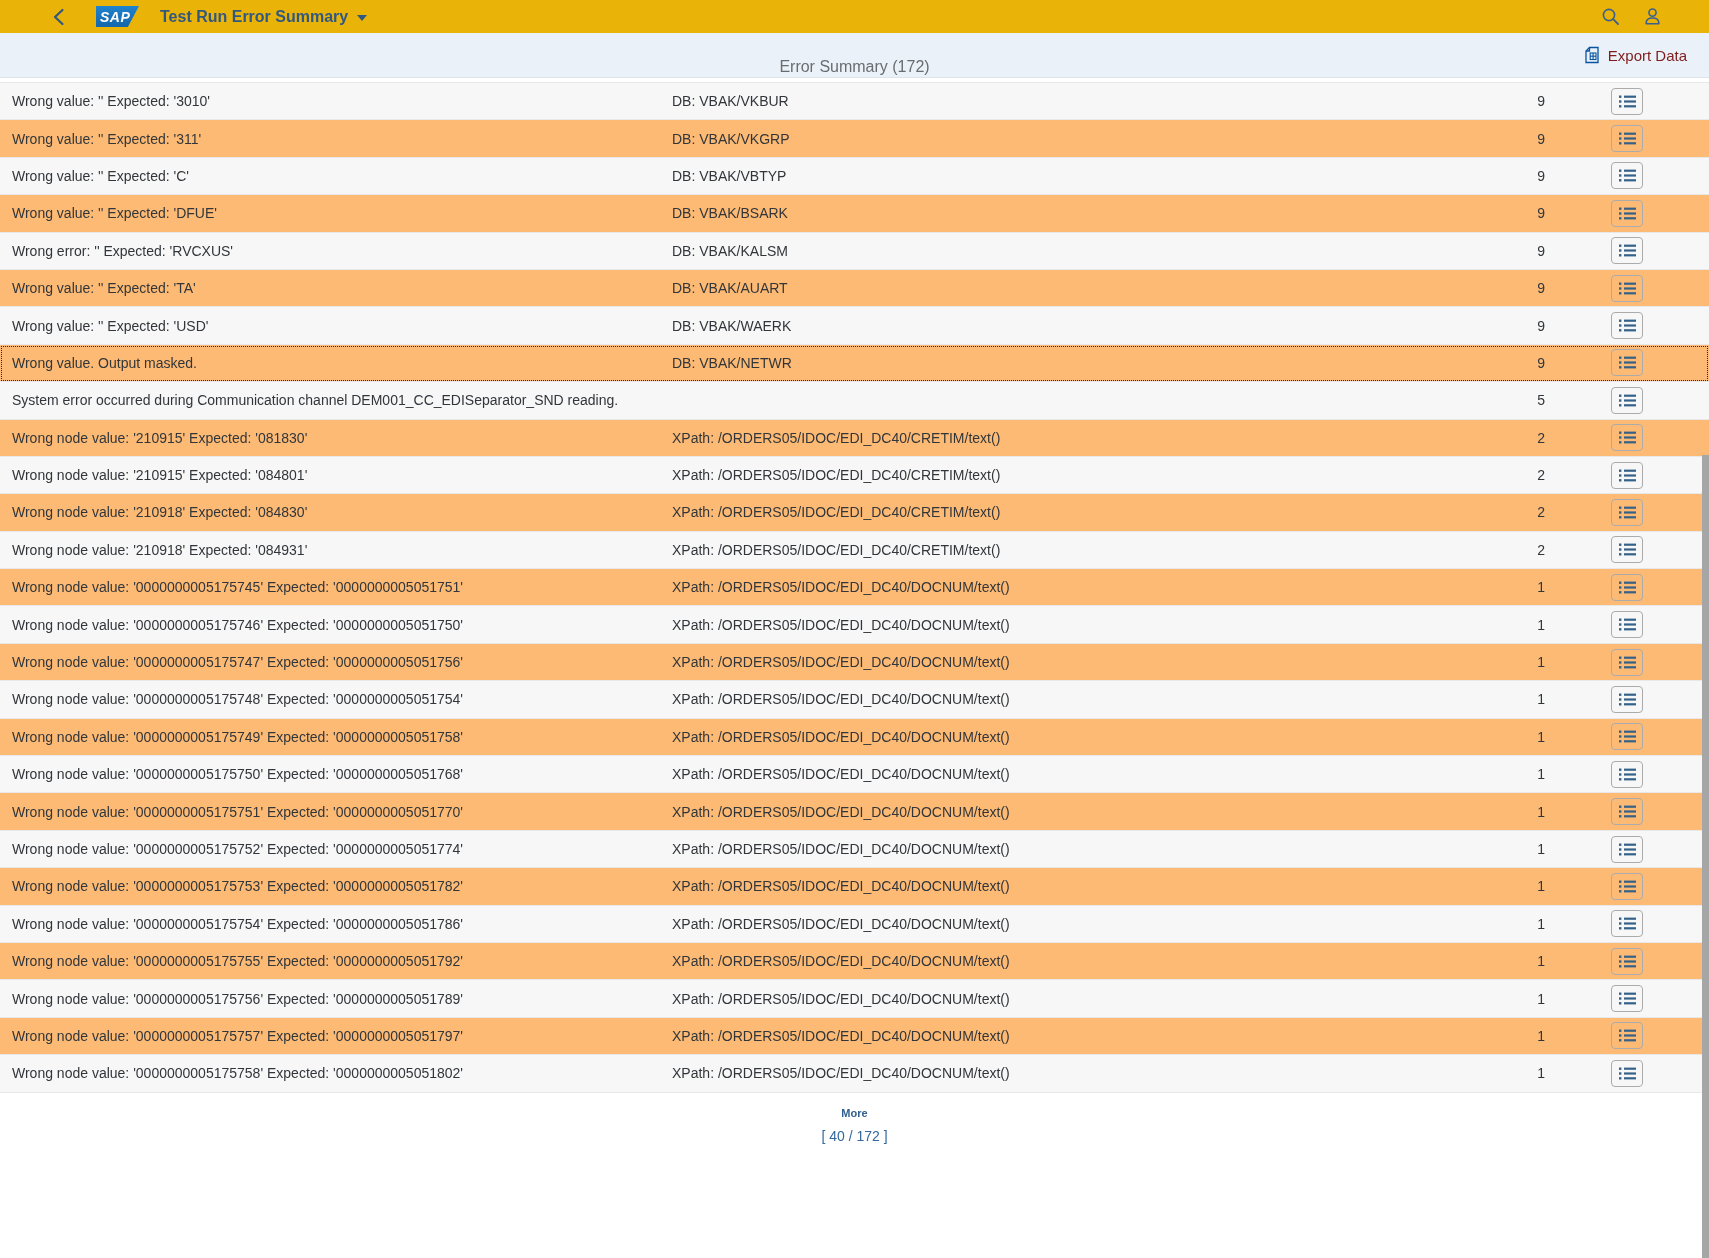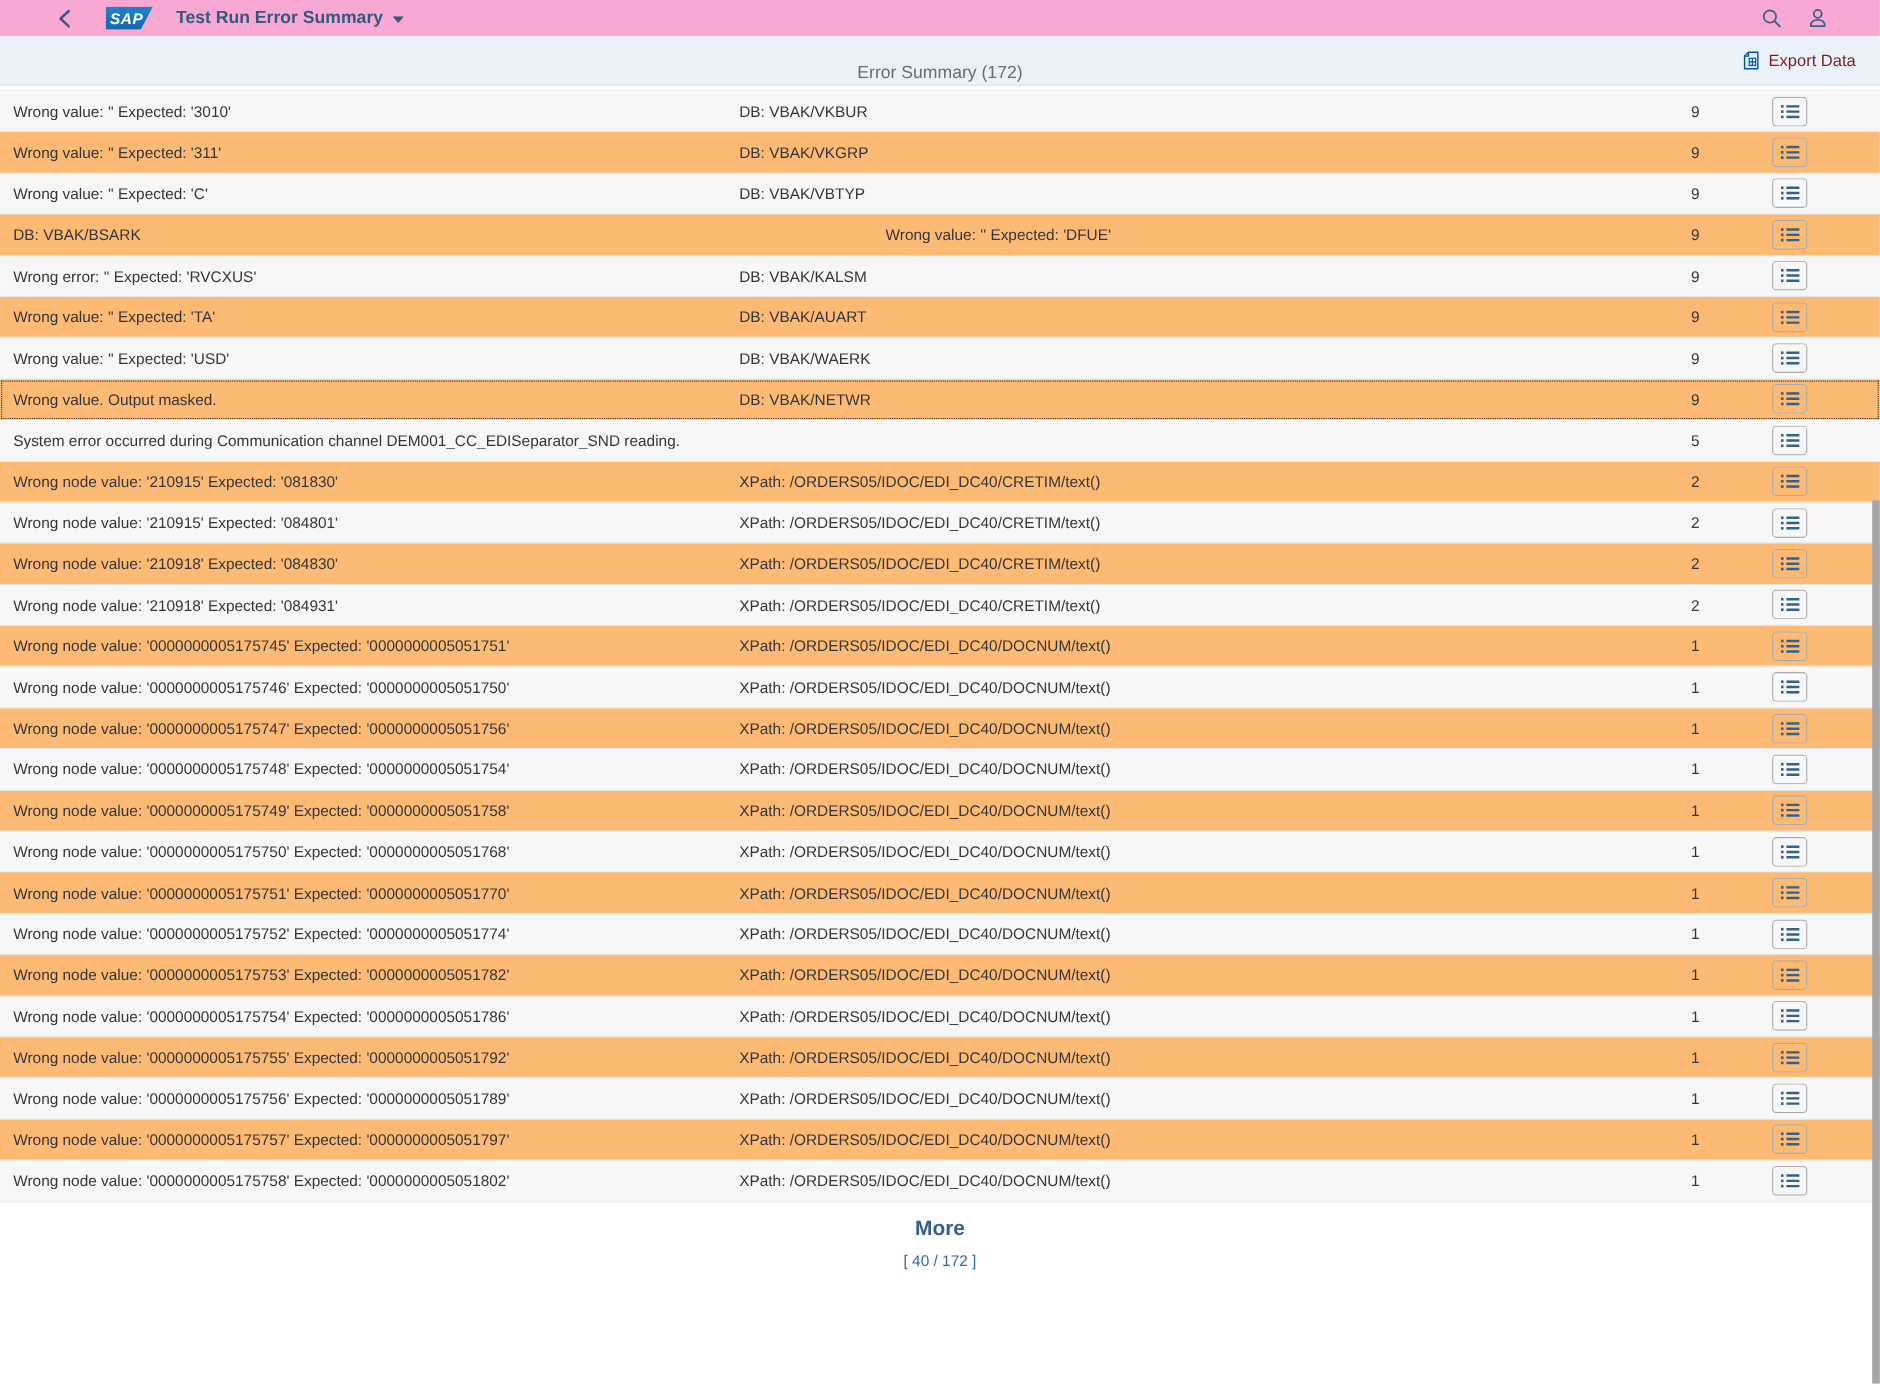--- a/index.html
+++ b/index.html
@@ -8,21 +8,21 @@
     font-family: "Liberation Sans", sans-serif;
     background: #ffffff;
     color: #32363a;
     position: relative;
   }
   .app { width: 1709px; height: 1258px; display: flex; flex-direction: column; position: relative; }
 
   
   .shell {
     height: 33px; flex: none;
-    background: #f9a8d4;
+    background: #eab308;
     display: flex; align-items: center;
     padding-left: 46px; padding-right: 44px;
   }
   .back-btn {
     background: none; border: none; cursor: pointer;
     width: 24px; height: 24px; display: flex; align-items: center; justify-content: center;
   }
   .sap-logo {
     margin-left: 26px;
     width: 43px; height: 21px;
@@ -102,21 +102,21 @@
   }
 
   
   .footer {
     flex: 1; background: #ffffff;
     display: flex; flex-direction: column; align-items: center;
     padding-top: 10px;
   }
   .more-btn {
     background: none; border: none; cursor: pointer;
-    color: #32618f; font-weight: 700; font-size: 19px;
+    color: #32618f; font-weight: 700; font-size: 11px;
     font-family: "Liberation Sans", sans-serif;
     padding: 4px 16px;
   }
   .page-indicator { margin-top: 5px; color: #33689f; font-size: 14px; }
 
   
   .scrollbar {
     position: absolute; top: 78px; right: 0; width: 7px; bottom: 0;
   }
   .scrollbar .thumb {
@@ -220,22 +220,22 @@
           <rect x="0" y="5.3" width="2.4" height="2.4" fill="#346187"></rect>
           <rect x="0" y="10.1" width="2.4" height="2.4" fill="#346187"></rect>
           <line x1="5" y1="1.7" x2="17" y2="1.7" stroke="#346187" stroke-width="2.2"></line>
           <line x1="5" y1="6.5" x2="17" y2="6.5" stroke="#346187" stroke-width="2.2"></line>
           <line x1="5" y1="11.3" x2="17" y2="11.3" stroke="#346187" stroke-width="2.2"></line>
         </svg>
       </button>
     </div>
   </div>
       <div class="row">
+    <div class="cell msg">Wrong value: '' Expected: 'DFUE'</div>
     <div class="cell ref">DB: VBAK/BSARK</div>
-    <div class="cell msg">Wrong value: '' Expected: 'DFUE'</div>
     <div class="cell count">9</div>
     <div class="cell action">
       <button class="detail-btn">
         <svg width="17" height="13" viewBox="0 0 17 13">
           <rect x="0" y="0.5" width="2.4" height="2.4" fill="#346187"></rect>
           <rect x="0" y="5.3" width="2.4" height="2.4" fill="#346187"></rect>
           <rect x="0" y="10.1" width="2.4" height="2.4" fill="#346187"></rect>
           <line x1="5" y1="1.7" x2="17" y2="1.7" stroke="#346187" stroke-width="2.2"></line>
           <line x1="5" y1="6.5" x2="17" y2="6.5" stroke="#346187" stroke-width="2.2"></line>
           <line x1="5" y1="11.3" x2="17" y2="11.3" stroke="#346187" stroke-width="2.2"></line>

